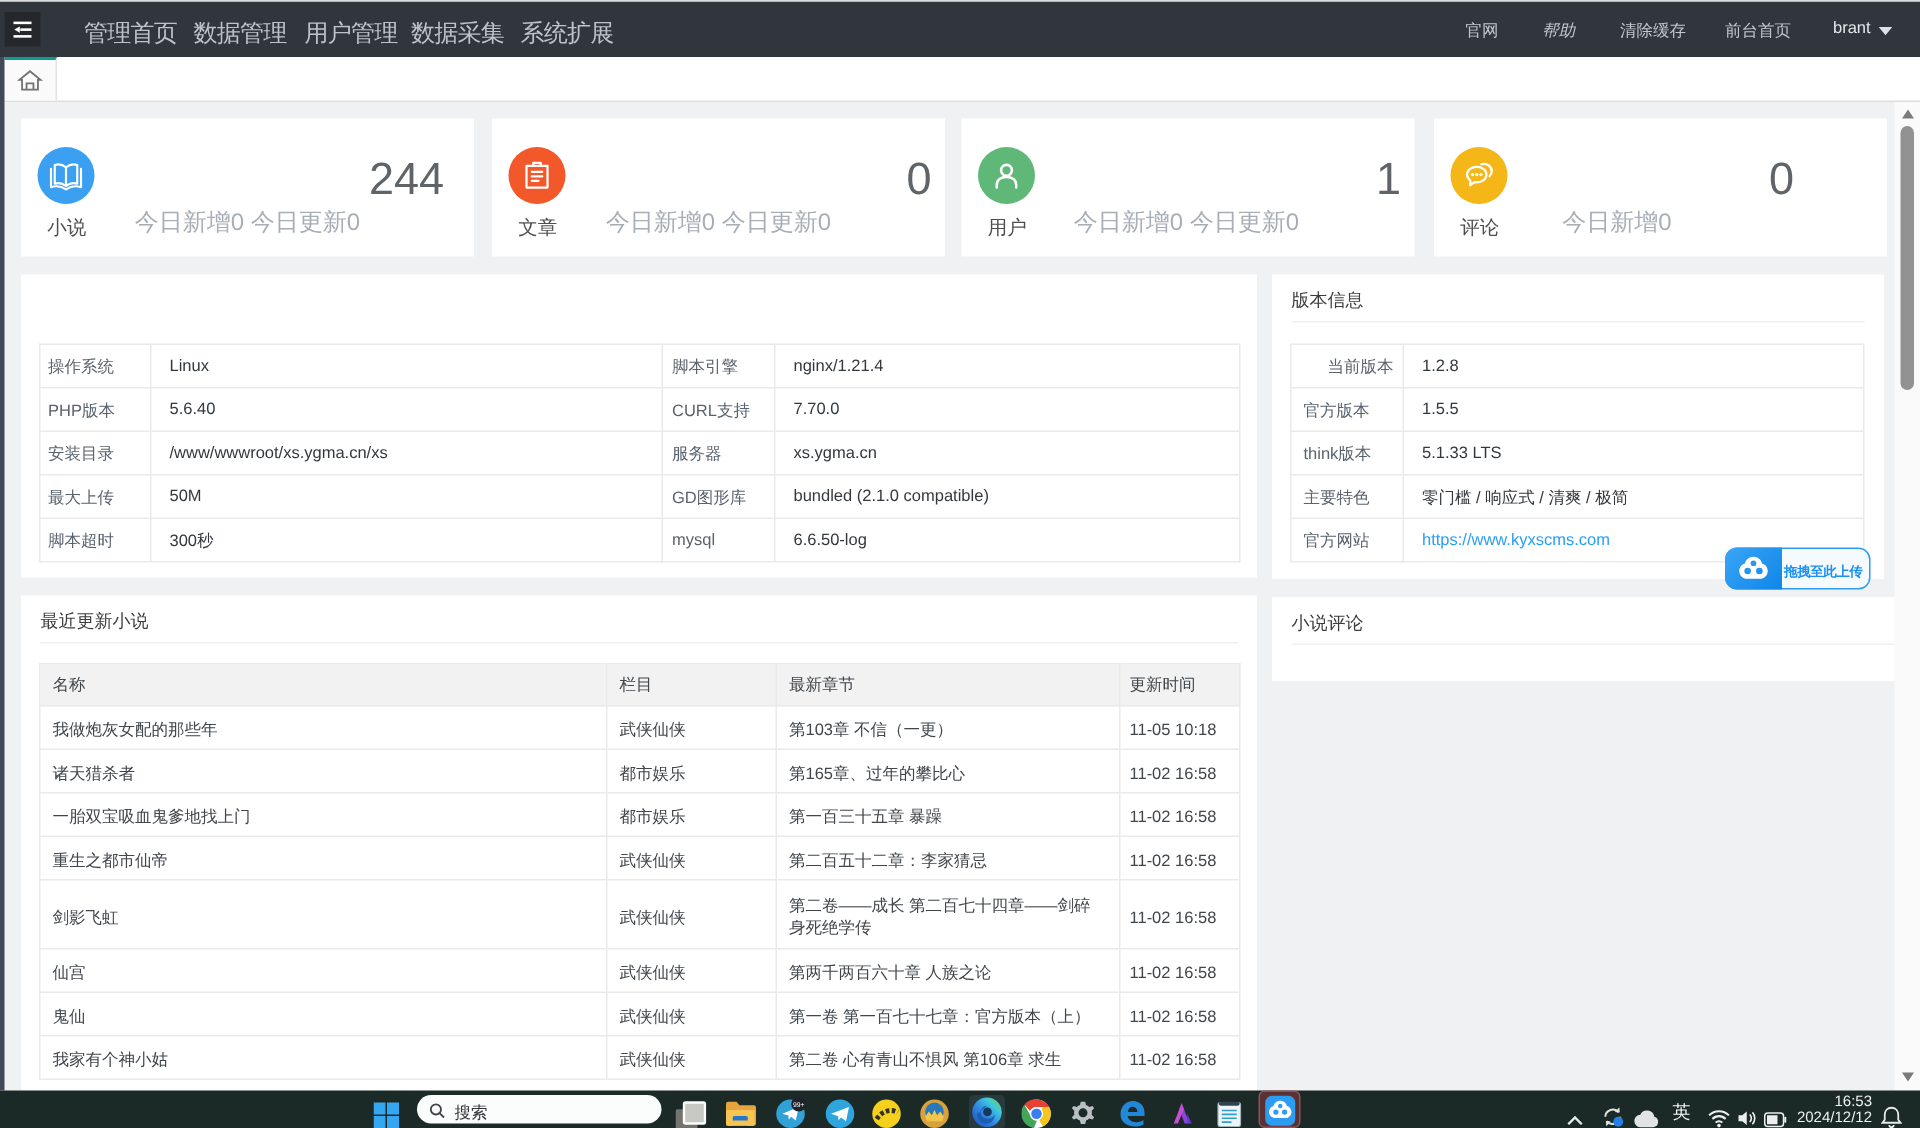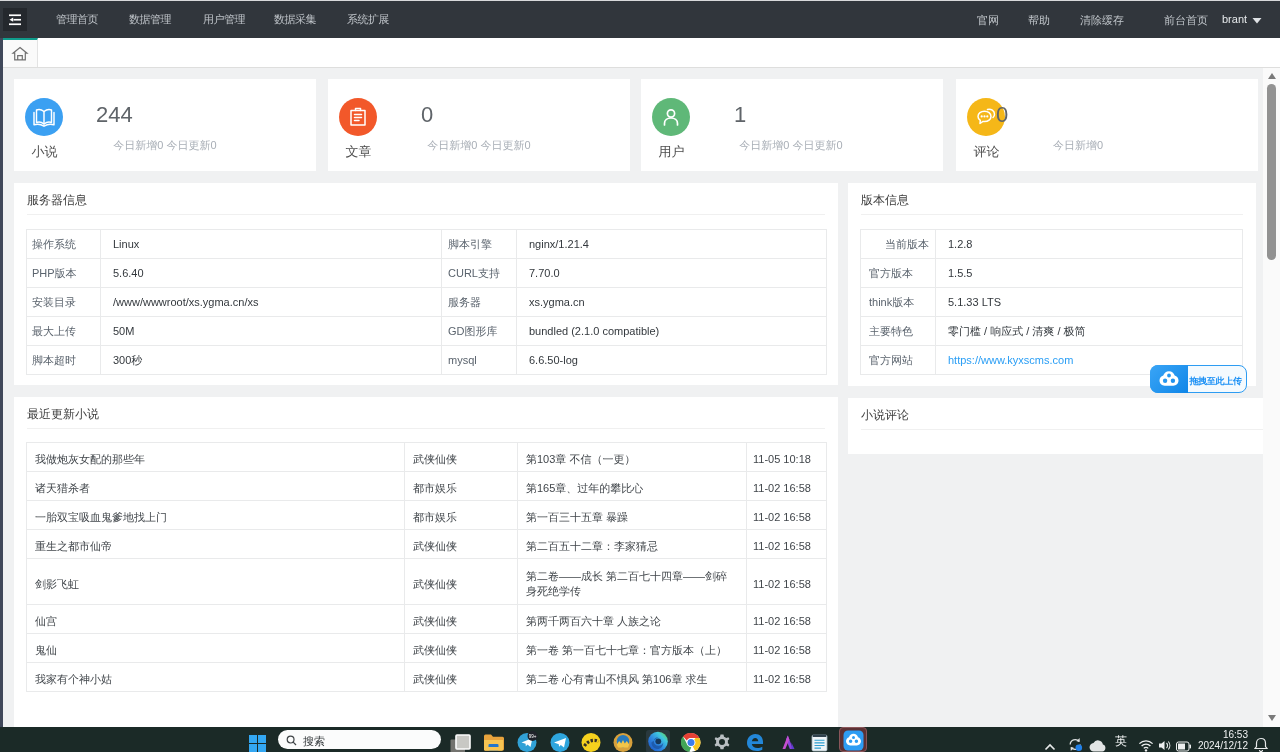--- a/index.html
+++ b/index.html
@@ -3,33 +3,33 @@
 <meta charset="utf-8">
 <style>
 *{margin:0;padding:0;box-sizing:border-box;}
 html,body{width:1280px;height:752px;overflow:hidden;}
 body{font-family:"Liberation Sans",sans-serif;position:relative;background:#f0f1f2;}
 .abs{position:absolute;}
 
 #topline{left:0;top:0;width:1280px;height:1px;background:#d8d9db;z-index:60;}
 #nav{left:0;top:1px;width:1280px;height:37px;background:#31363c;z-index:50;}
 #hamb{left:3px;top:7px;width:24px;height:23px;background:#24282d;}
-.navitem{position:absolute;top:11px;font-size:11px;color:#bec3c8;letter-spacing:-0.5px;}
+.navitem{position:absolute;top:11px;font-size:16px;color:#bec3c8;letter-spacing:-0.5px;}
 .navR{position:absolute;top:11.5px;font-size:11px;color:#c2c7cc;}
 
 #tabbar{left:0;top:38px;width:1280px;height:30px;background:#fff;border-bottom:1px solid #dededd;z-index:40;}
 #tab1{left:3px;top:0;width:35px;height:29px;background:#fafafa;border-right:1px solid #e3e3e3;border-top:2px solid #0f9c8c;}
 
 #side{left:0;top:38px;width:3px;height:689px;background:#40485a;z-index:45;}
 
 .card{position:absolute;top:79px;width:302px;height:92px;background:#fff;}
 .cicon{position:absolute;left:11px;top:19px;width:38px;height:38px;border-radius:50%;}
 .clab{position:absolute;left:0px;top:63.5px;width:61px;text-align:center;font-size:13px;color:#4e4e4e;}
-.cnum{position:absolute;top:23.5px;width:200px;text-align:left;font-size:22px;color:#5f6469;line-height:1.1;}
-.csub{position:absolute;top:59px;width:220px;text-align:center;font-size:11px;color:#a8aeb6;}
+.cnum{position:absolute;top:23.5px;width:200px;text-align:right;font-size:30px;color:#5f6469;line-height:1.1;}
+.csub{position:absolute;top:59px;width:220px;text-align:center;font-size:16px;color:#a8aeb6;}
 
 .panel{position:absolute;background:#fff;}
 .phead{position:absolute;left:13px;top:0;right:13px;height:32px;border-bottom:1px solid #f0f0f0;font-size:12px;color:#3c3c3c;line-height:34px;}
 table.info{border-collapse:collapse;position:absolute;table-layout:fixed;}
 table.info td{border:1px solid #e9eaeb;font-size:11px;height:29px;padding:0 0 0 12px;color:#33383d;}
 table.info td.lb{color:#5a636d;padding-left:5px;}table.info td.lb2{color:#5a636d;padding-left:6px;}
 .lnk{color:#2a9ef5;}
 table.lst{border-collapse:collapse;position:absolute;table-layout:fixed;}
 table.lst th{background:#f2f2f2;border:1px solid #e9eaeb;font-weight:normal;text-align:left;font-size:11px;color:#41464b;height:28px;padding:0 0 0 8px;}
 table.lst td{border:1px solid #e9eaeb;font-size:11px;color:#41464b;height:29px;padding:7px 6px 2px 8px;line-height:15px;}
@@ -56,23 +56,23 @@
       <path d="M6.5 11.7 L10.2 9.6 L10.2 13.8 Z" fill="#fff"></path>
       <rect x="6" y="15.4" width="12" height="1.7" fill="#fff"></rect>
     </svg>
   </div>
   <div class="navitem" style="left:56px;">管理首页</div>
   <div class="navitem" style="left:129px;">数据管理</div>
   <div class="navitem" style="left:203px;">用户管理</div>
   <div class="navitem" style="left:274px;">数据采集</div>
   <div class="navitem" style="left:347px;">系统扩展</div>
   <div class="navR" style="left:977px;">官网</div>
-  <div class="navR" style="left:1028px;">帮助</div>
+  <div class="navR" style="left:1028px;font-style:italic;">帮助</div>
   <div class="navR" style="left:1080px;">清除缓存</div>
-  <div class="navR" style="left:1150px;margin-left:14px;">前台首页</div>
+  <div class="navR" style="left:1150px;">前台首页</div>
   <div class="navR" style="left:1222px;color:#e6e9eb;">brant</div>
   <svg class="abs" style="left:1252px;top:16px;" width="10" height="8" viewBox="0 0 10 8">
       <path d="M0.5 1 L9.5 1 L5 6.5 Z" fill="#dfe2e5"></path>
     </svg>
 </div>
 <div class="abs" id="tabbar">
   <div class="abs" id="tab1">
     <svg width="33" height="27" viewBox="0 0 33 27">
       <path d="M17 7.5 L24 13.2 L22.3 13.2 L22.3 19.8 L11.7 19.8 L11.7 13.2 L10 13.2 Z M14.7 19.8 L14.7 15.6 L19.3 15.6 L19.3 19.8" fill="none" stroke="#717171" stroke-width="1.2"></path>
     </svg>
@@ -132,21 +132,20 @@
         <circle cx="17.5" cy="18.4" r="1.1" fill="#fff"></circle>
         <circle cx="20.3" cy="18.4" r="1.1" fill="#fff"></circle>
     </svg>
   </div>
   <div class="clab">评论</div>
   <div class="cnum" style="left:40px;">0</div>
   <div class="csub" style="left:12px;">今日新增0</div>
 </div>
 
 <div class="panel" style="left:14px;top:183px;width:824px;height:202px;">
-  <div class="phead">服务器信息</div>
   <table class="info" style="left:12px;top:46px;width:800px;">
     <colgroup>
         <col style="width:74px">
         <col style="width:341px">
         <col style="width:75px">
         <col style="width:310px">
       </colgroup>
     <tbody>
         <tr>
           <td class="lb">操作系统</td>
@@ -217,20 +216,26 @@
 <div class="panel" style="left:14px;top:397px;width:824px;height:330px;">
   <div class="phead">最近更新小说</div>
   <table class="lst" style="left:12px;top:45px;width:801px;">
     <colgroup>
         <col style="width:378px">
         <col style="width:113px">
         <col style="width:229px">
         <col style="width:80px">
       </colgroup>
     <tbody>
+        <tr>
+          <th>名称</th>
+          <th style="padding-left:8px;">栏目</th>
+          <th>最新章节</th>
+          <th style="padding-left:6px;">更新时间</th>
+        </tr>
     <tr>
           <td>我做炮灰女配的那些年</td>
           <td style="padding-left:8px;">武侠仙侠</td>
           <td>第103章 不信（一更）</td>
           <td style="padding-left:6px;">11-05 10:18</td>
         </tr>
     <tr>
           <td>诸天猎杀者</td>
           <td style="padding-left:8px;">都市娱乐</td>
           <td>第165章、过年的攀比心</td>

